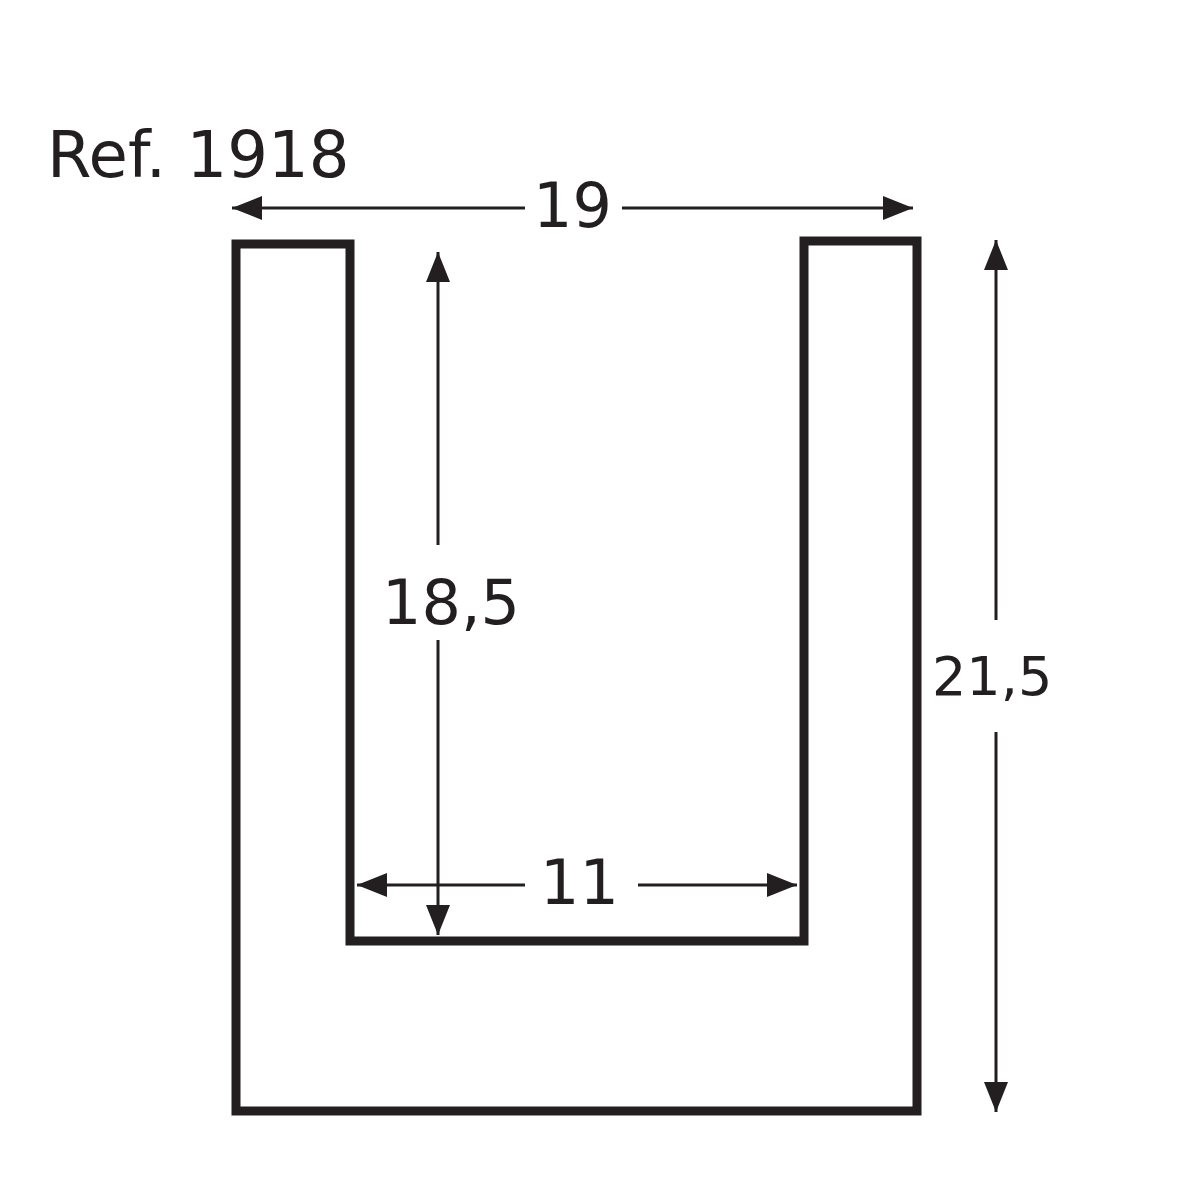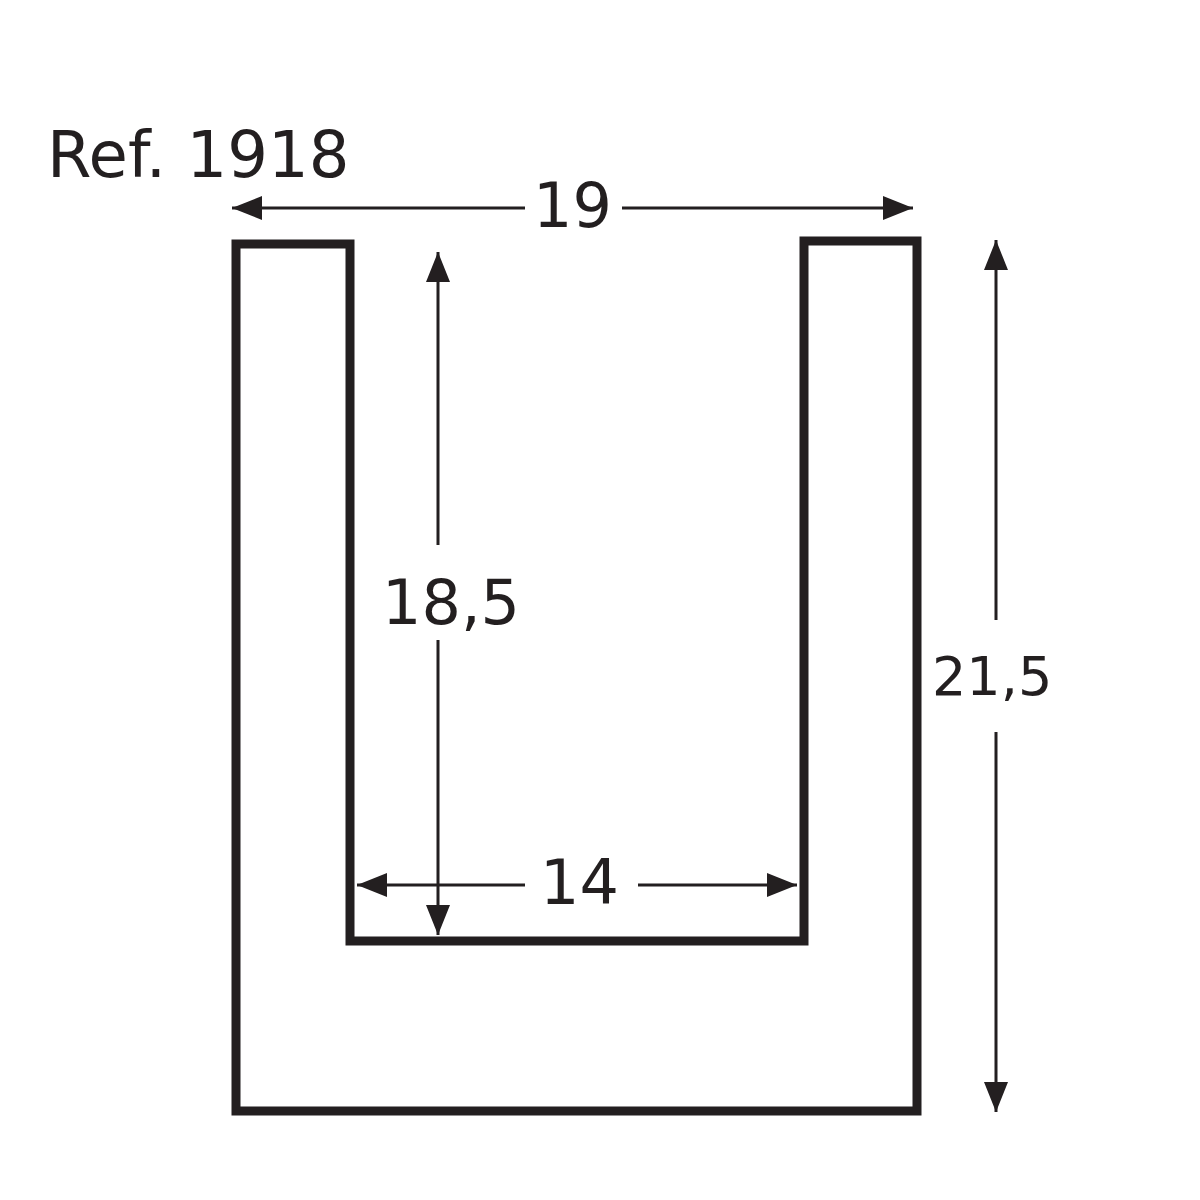--- a/index.html
+++ b/index.html
@@ -48,16 +48,16 @@
       <polygon points="996,1112 984,1082 1008,1082" fill="#231f20"></polygon>
     </g>
   </svg>
 
   <div class="lbl" style="left:47px; top:123px; font-size:64px; background:transparent;">Ref. 1918</div>
 
   <div class="lbl" style="left:533px; top:175px; font-size:62px; background:transparent;">19</div>
 
   <div class="lbl" style="left:382px; top:560px; font-size:62px; background:transparent;margin-top:12px;">18,5</div>
 
-  <div class="lbl" style="left:540px; top:852px; font-size:62px; background:transparent;">14</div>
+  <div class="lbl" style="left:540px; top:852px; font-size:62px; background:transparent;">11</div>
 
   <div class="lbl" style="left:932px; top:650px; font-size:54px; background:transparent;">21,5</div>
 </div>
 
 </body></html>

